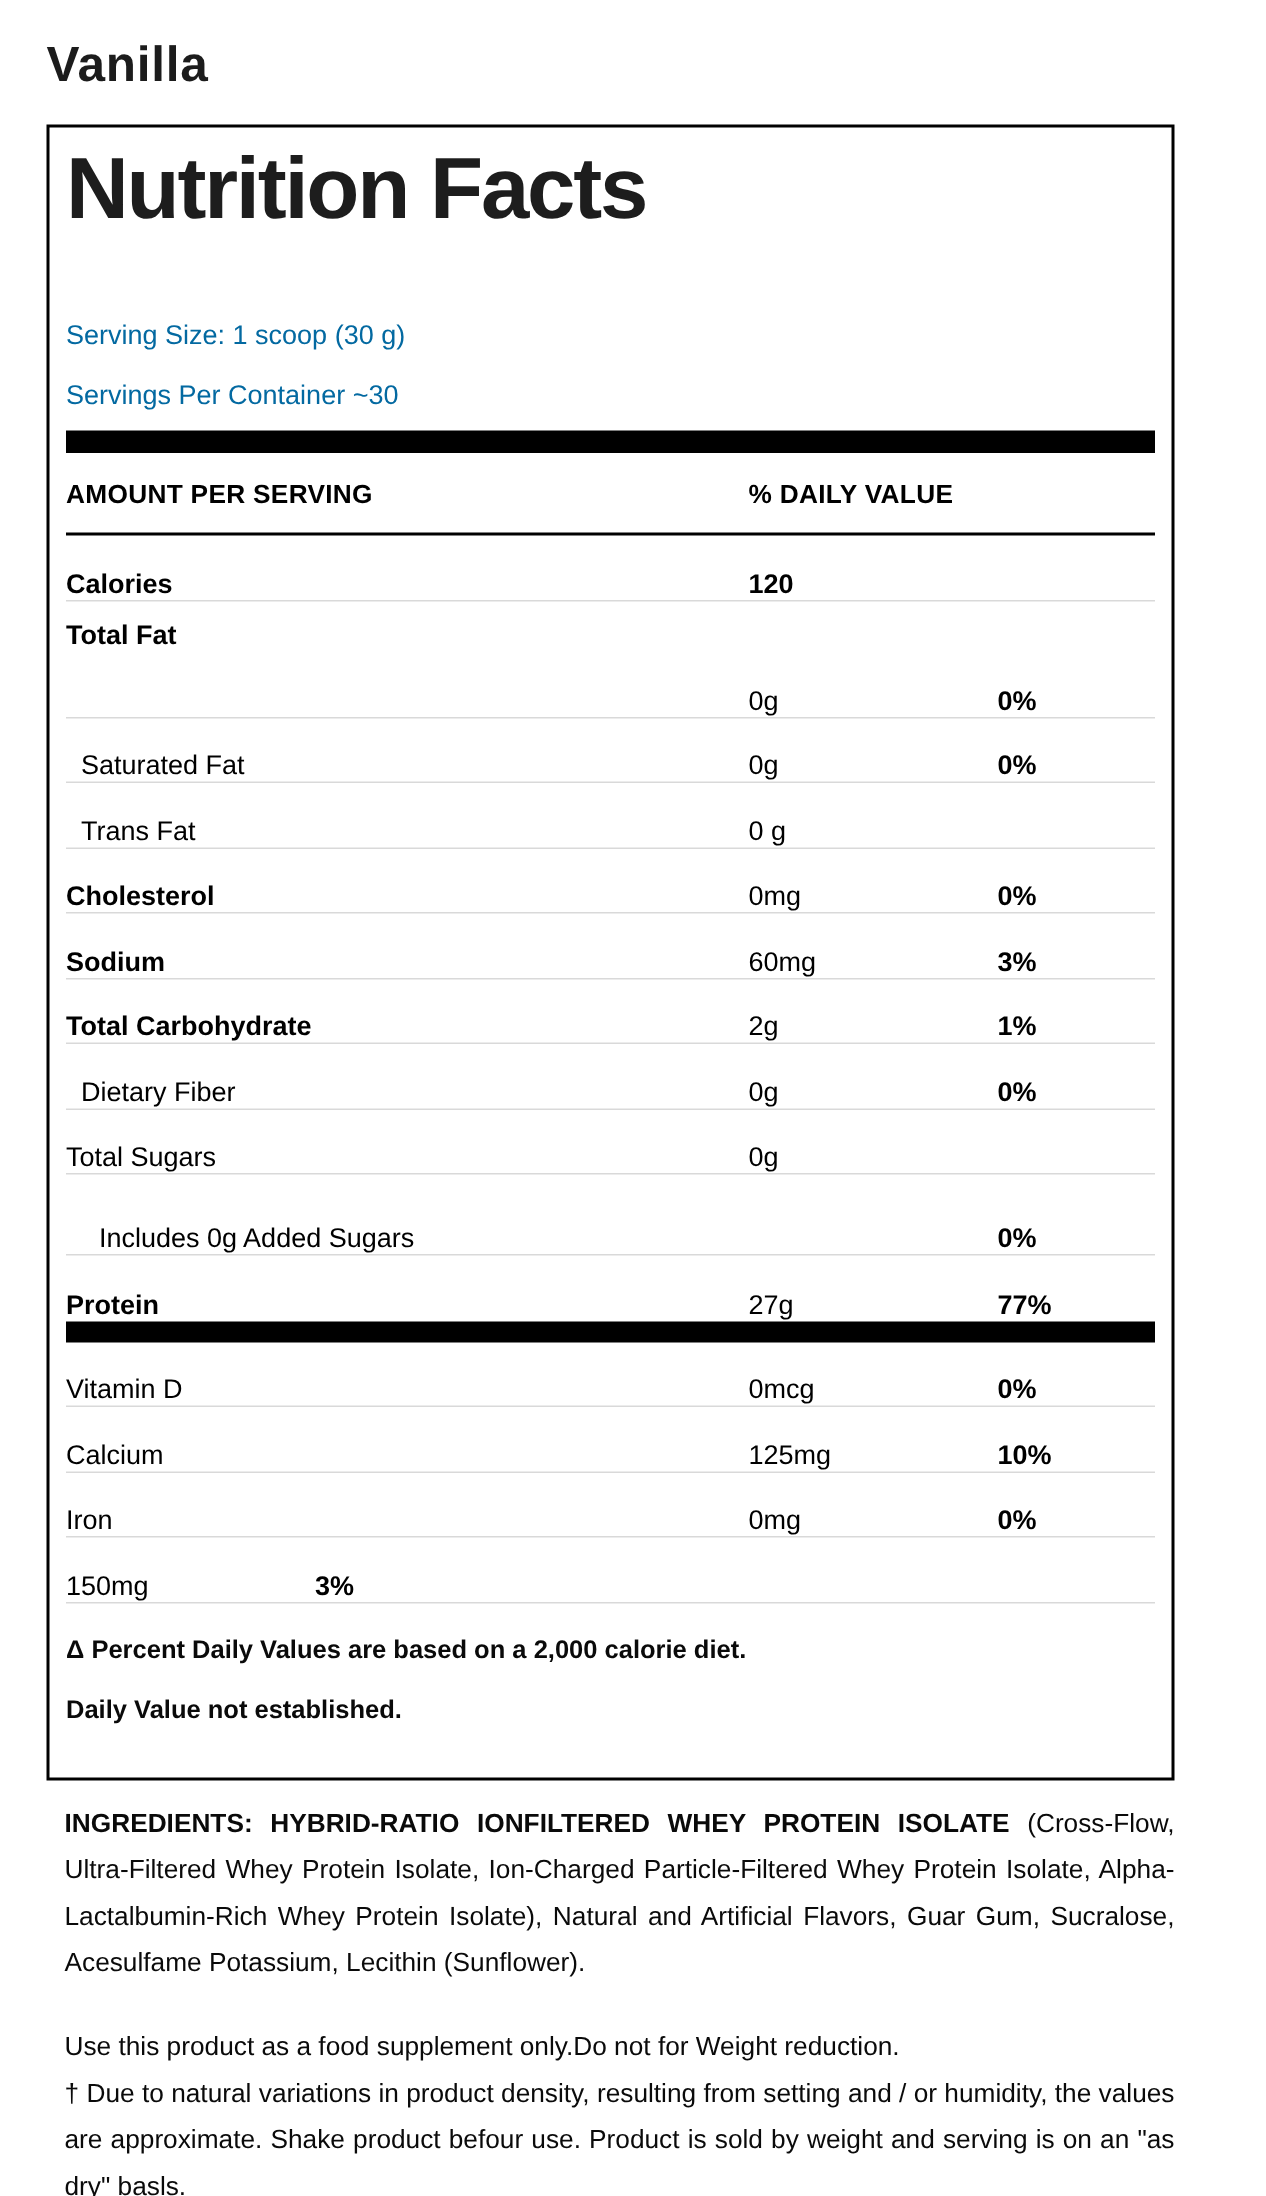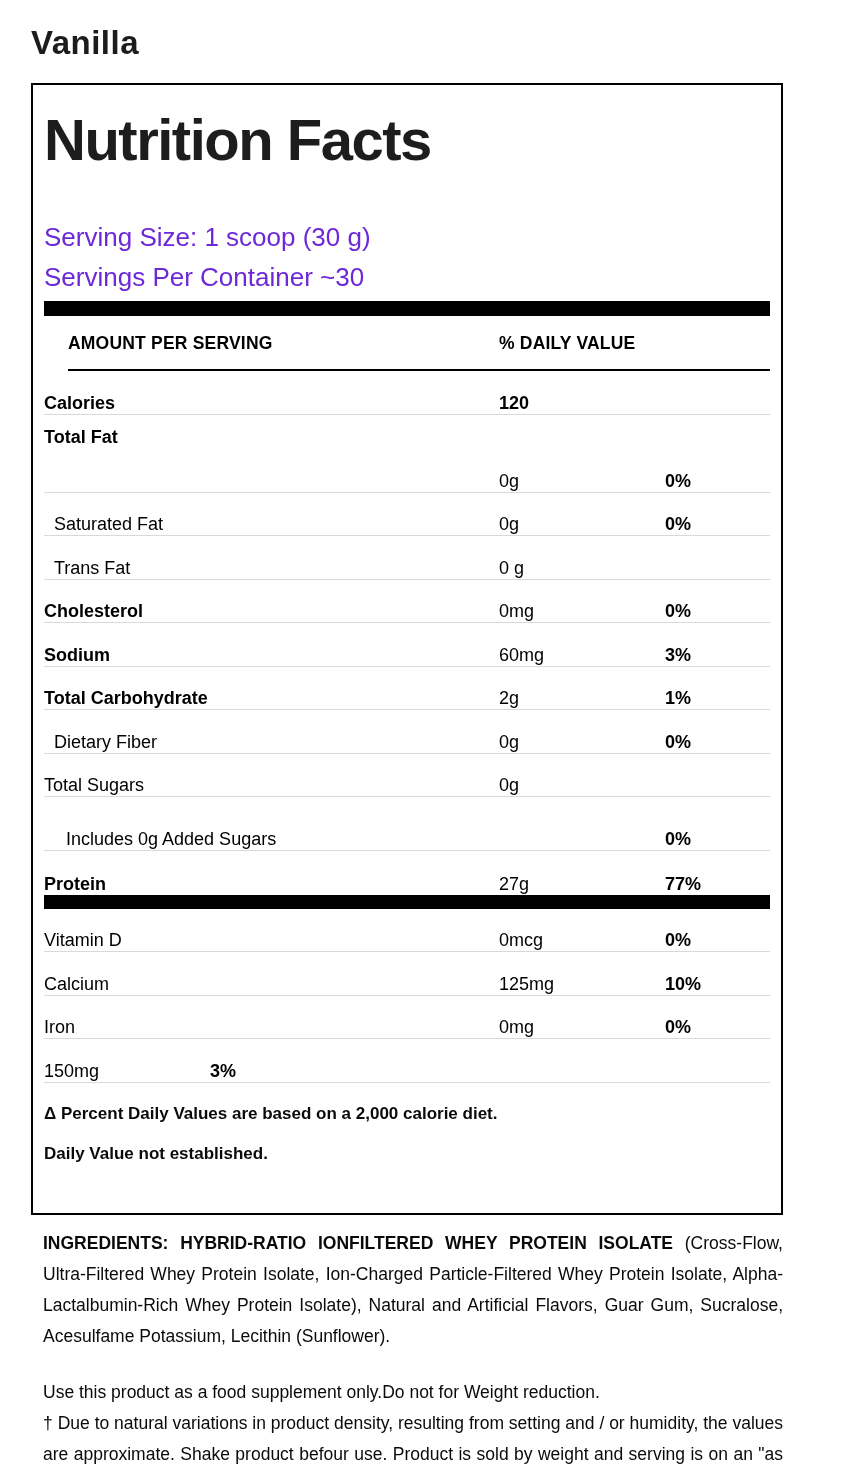--- a/index.html
+++ b/index.html
@@ -17,55 +17,54 @@
     font-size: 33px;
     font-weight: bold;
     color: #1c1c1c;
     letter-spacing: 0.5px;
     margin-top: 2px;
   }
 
   .facts-box {
     margin-top: 21px;
     border: 2px solid #000;
-    padding: 14px 11px;
+    padding: 0 11px;
     width: 752px;
   }
 
   .nf-title {
     font-size: 58px;
     line-height: 66px;
     font-weight: bold;
     letter-spacing: -1.5px;
     color: #1d1d1d;
     margin-top: 8px;
   }
 
   .serving-block { margin-top: 44px; }
   .serving-line {
-    font-size: 26px;
+    font-size: 18px;
     line-height: 40px;
-    color: #6d28d9;
+    color: #0369a1;
   }
 
   .thick-bar {
     height: 15px;
     background: #000;
     margin-top: 4px;
   }
 
   .nf-cols {
     display: flex;
     align-items: center;
     padding: 17px 0 15px;
     border-bottom: 2px solid #000;
     font-weight: bold;
     font-size: 17.5px;
     letter-spacing: 0.2px;
-    margin-left: 24px;
   }
   .nf-cols .col-label { flex: 1; }
   .nf-cols .col-dv-header { width: 271px; }
 
   .nf-row {
     display: flex;
     align-items: flex-end;
     min-height: 43.5px;
     border-bottom: 1px solid #d9d9d9;
     font-size: 18px;

